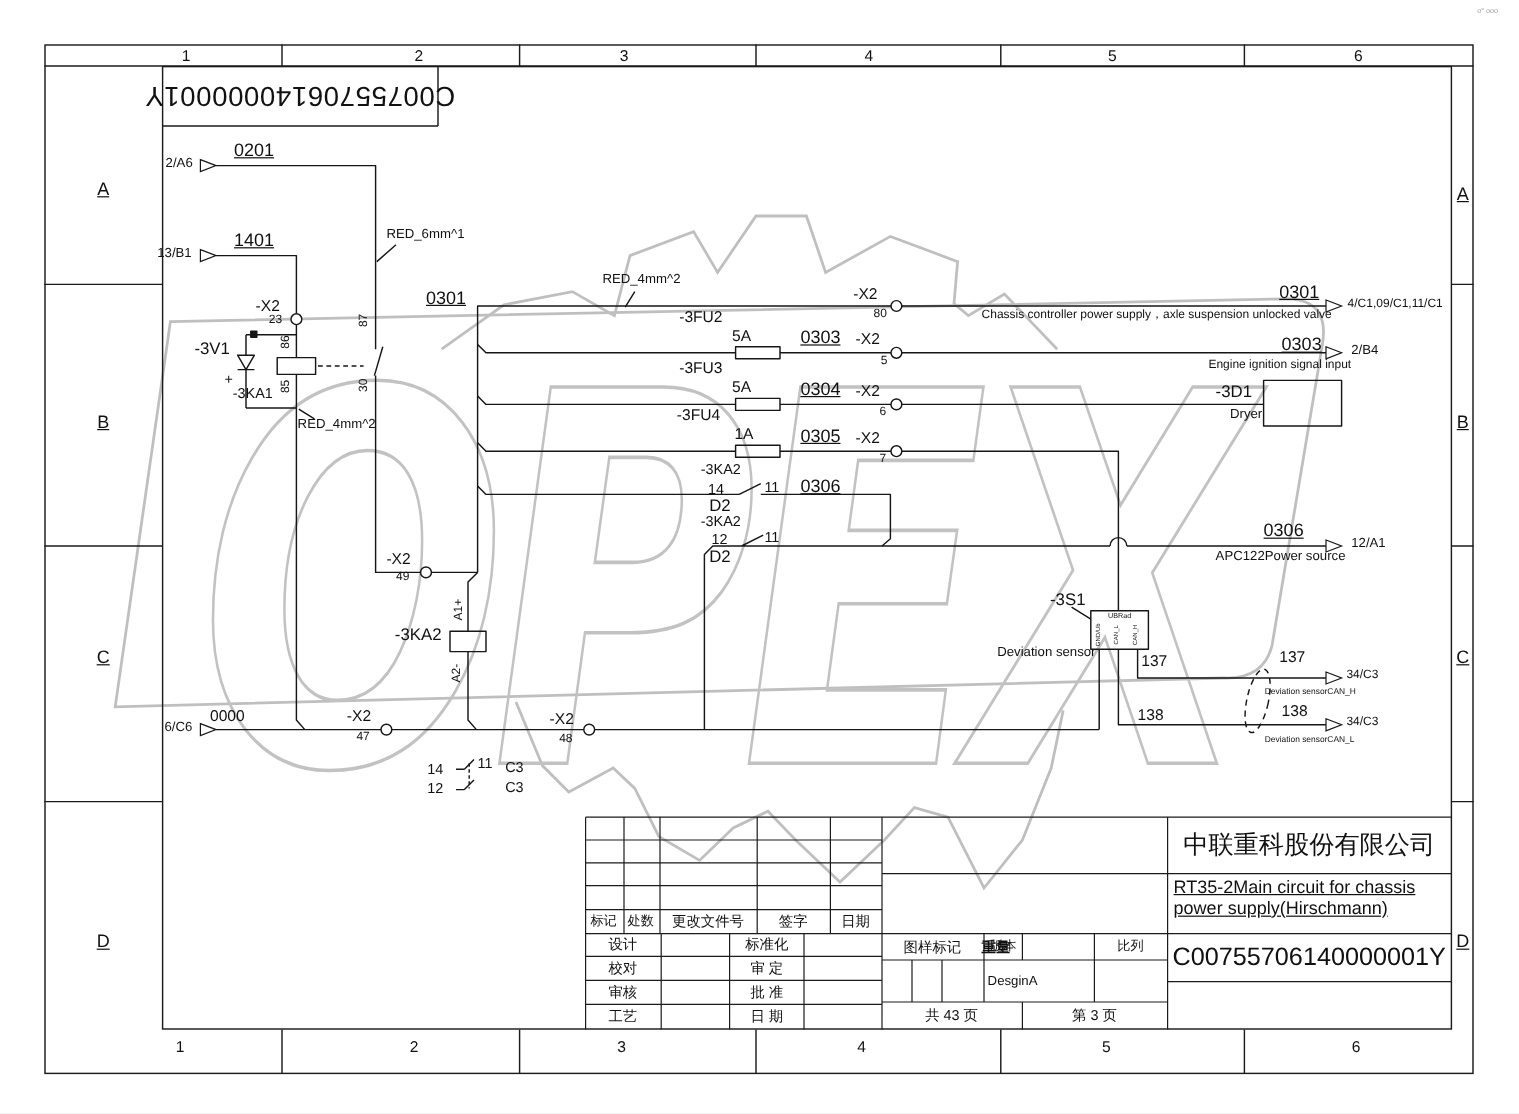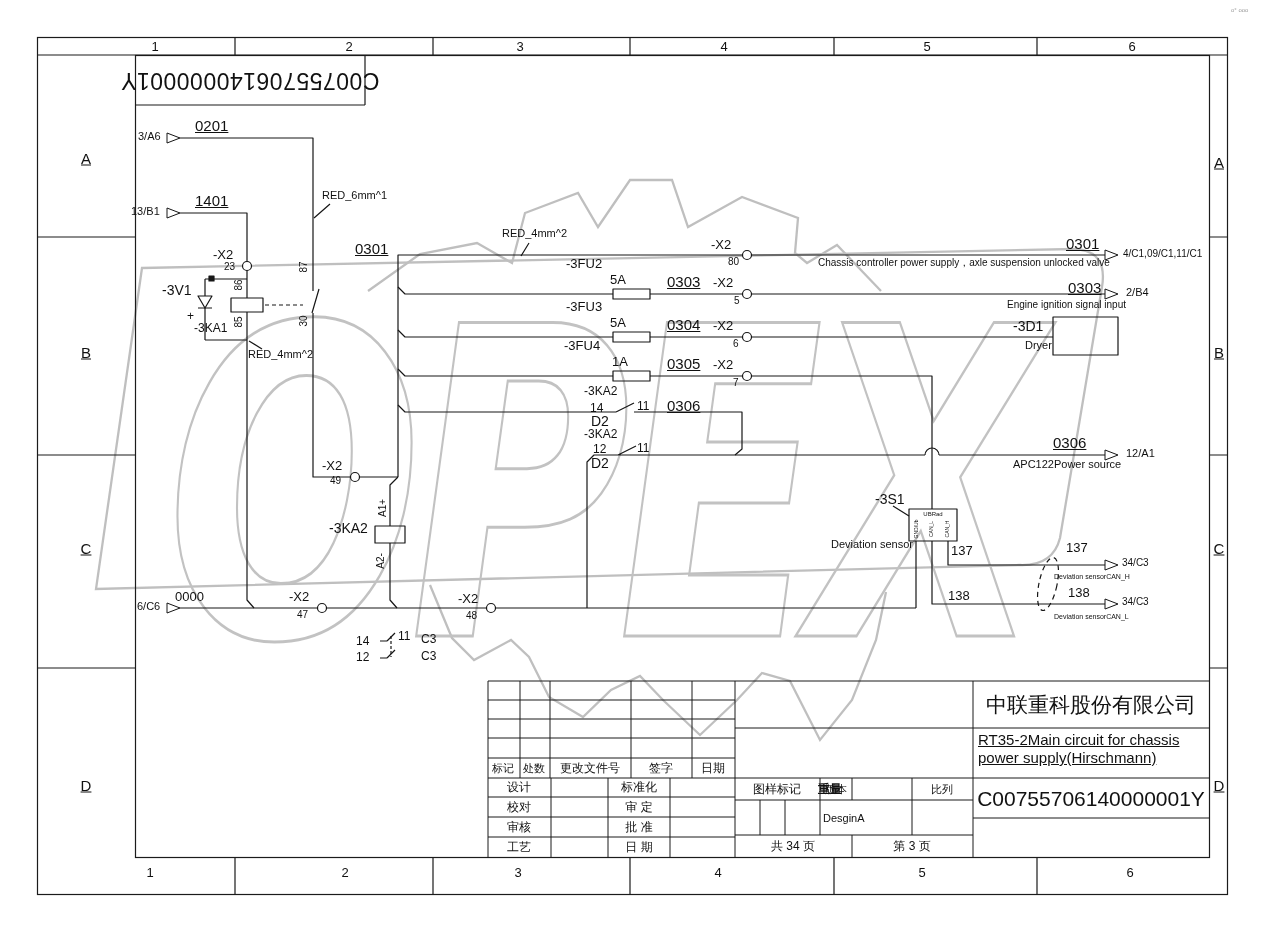--- a/index.html
+++ b/index.html
@@ -123,21 +123,21 @@
   <div class="lb ctr s15" style="left:86px;top:548px">C</div>
   <div class="lb ctr s15" style="left:86px;top:785px">D</div>
   <div class="lb ctr s15" style="left:1219px;top:162px">A</div>
   <div class="lb ctr s15" style="left:1219px;top:352px">B</div>
   <div class="lb ctr s15" style="left:1219px;top:548px">C</div>
   <div class="lb ctr s15" style="left:1219px;top:785px">D</div>
 
   <div class="lb rot180 s23" style="left:250px;top:80px">C00755706140000001Y</div>
   <div class="lb s6 gray" style="left:1231px;top:7px">o° ooo</div>
 
-  <div class="lb s11" style="left:138px;top:131px">3/A6</div>
+  <div class="lb s11" style="left:138px;top:131px">2/A6</div>
   <div class="lb s11" style="left:131px;top:206px">13/B1</div>
   <div class="lb s11" style="left:137px;top:601px">6/C6</div>
   <div class="lb s10" style="left:1123px;top:249px">4/C1,09/C1,11/C1</div>
   <div class="lb s11" style="left:1126px;top:287px">2/B4</div>
   <div class="lb s11" style="left:1126px;top:448px">12/A1</div>
   <div class="lb s10" style="left:1122px;top:558px">34/C3</div>
   <div class="lb s10" style="left:1122px;top:597px">34/C3</div>
 
   <div class="lb s15" style="left:195px;top:118px">0201</div>
   <div class="lb s15" style="left:195px;top:193px">1401</div>
@@ -236,20 +236,20 @@
   <div class="lb ctr s12" style="left:639px;top:807px">审 定</div>
   <div class="lb ctr s12" style="left:519px;top:827px">审核</div>
   <div class="lb ctr s12" style="left:639px;top:827px">批 准</div>
   <div class="lb ctr s12" style="left:519px;top:847px">工艺</div>
   <div class="lb ctr s12" style="left:639px;top:847px">日 期</div>
   <div class="lb ctr s12" style="left:777px;top:789px">图样标记</div>
   <div class="lb ctr s11" style="left:836px;top:789px">版本</div>
   <div class="lb ctr s12 b" style="left:830px;top:789px">重量</div>
   <div class="lb ctr s11" style="left:942px;top:789px">比列</div>
   <div class="lb s11" style="left:823px;top:813px">DesginA</div>
-  <div class="lb ctr s12" style="left:793px;top:846px">共 34 页</div>
+  <div class="lb ctr s12" style="left:793px;top:846px">共 43 页</div>
   <div class="lb ctr s12" style="left:912px;top:846px">第 3 页</div>
   <div class="lb ctr s21" style="left:1091px;top:704px">中联重科股份有限公司</div>
   <div class="lb s15" style="left:978px;top:732px">RT35-2Main circuit for chassis</div>
   <div class="lb s15" style="left:978px;top:750px">power supply(Hirschmann)</div>
   <div class="lb ctr s21" style="left:1091px;top:798px">C00755706140000001Y</div>
 
 </div>
 
 </body></html>

